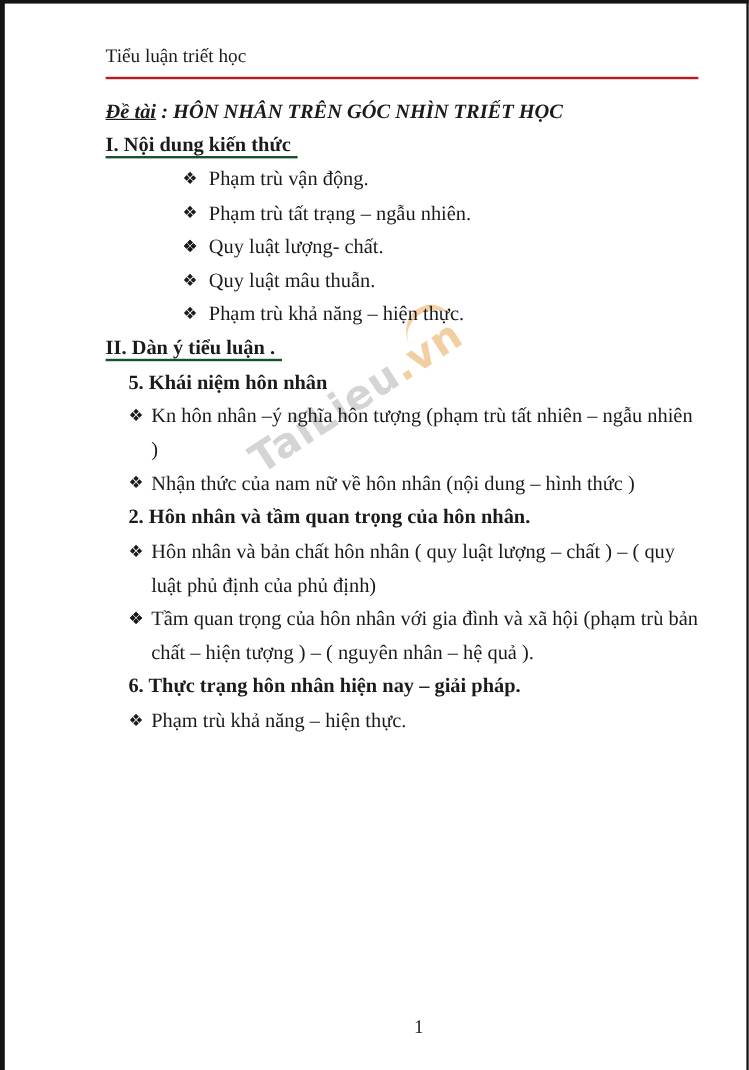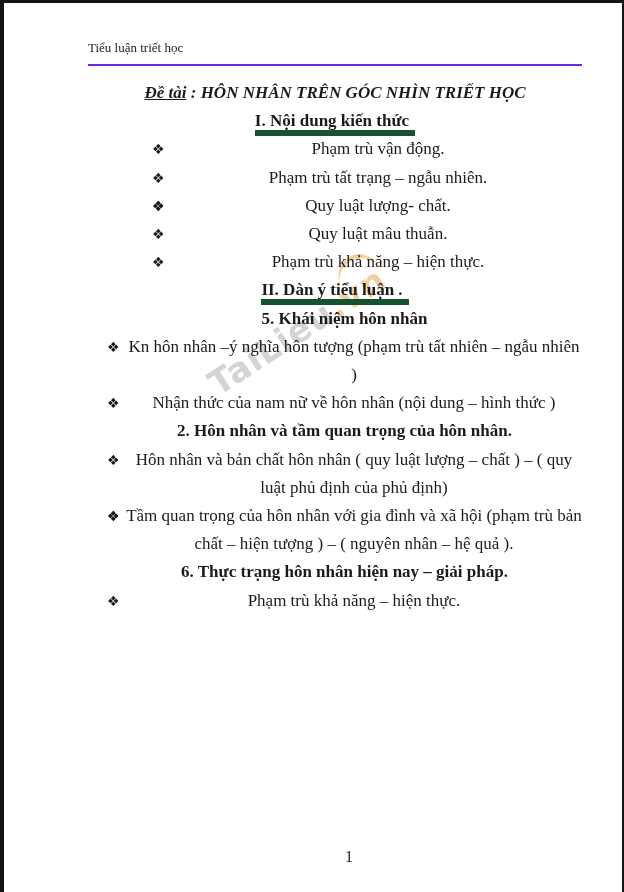--- a/index.html
+++ b/index.html
@@ -12,29 +12,29 @@
     border-left:4px solid #141414;
     border-right:2px solid #141414;
     overflow:hidden;
     font-family:"Liberation Serif","DejaVu Serif",serif;
     color:#1b1b1b;
   }
   .content {
     position:absolute; left:84px; top:34px; width:494px; z-index:2;
   }
   .running-header {
-    font-size:13px; line-height:22px;
+    font-size:16px; line-height:22px;
     padding-bottom:5px;
-    border-bottom:2px solid #6d28d9;
+    border-bottom:2px solid #b91c1c;
   }
-  .line { font-size:17px; line-height:28.2px;text-align:center; }
+  .line { font-size:17px; line-height:28.2px; }
   .topic { margin-top:13px; font-weight:bold; font-style:italic; }
   .topic .topic-label { text-decoration:underline; }
   .sec-heading { font-weight:bold; }
-  .sec-heading .u { border-bottom:6px solid #14532d; padding-right:6px; }
+  .sec-heading .u { border-bottom:2px solid #14532d; padding-right:6px; }
   .sub-heading { font-weight:bold; padding-left:19px; }
   .li { position:relative; }
   .li .bullet {
     position:absolute; top:0;
     font-family:"DejaVu Sans",sans-serif;
     font-size:14px;
   }
   .l1 { padding-left:86px; }
   .l1 .bullet { left:64px; }
   .l2 { padding-left:38px; }

